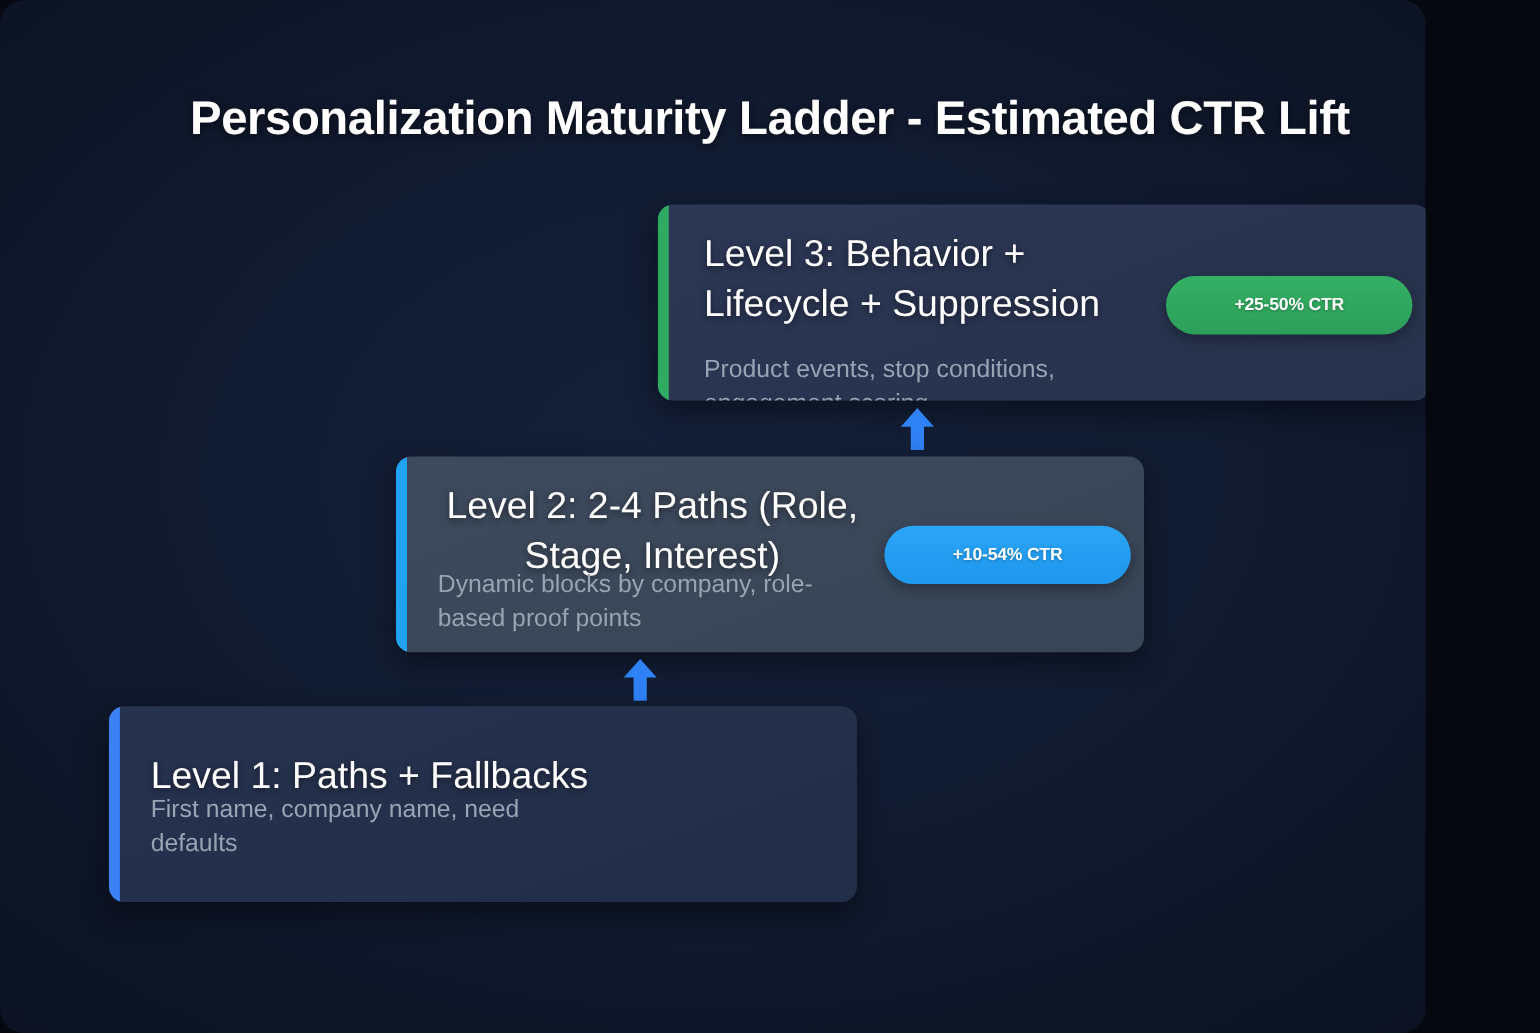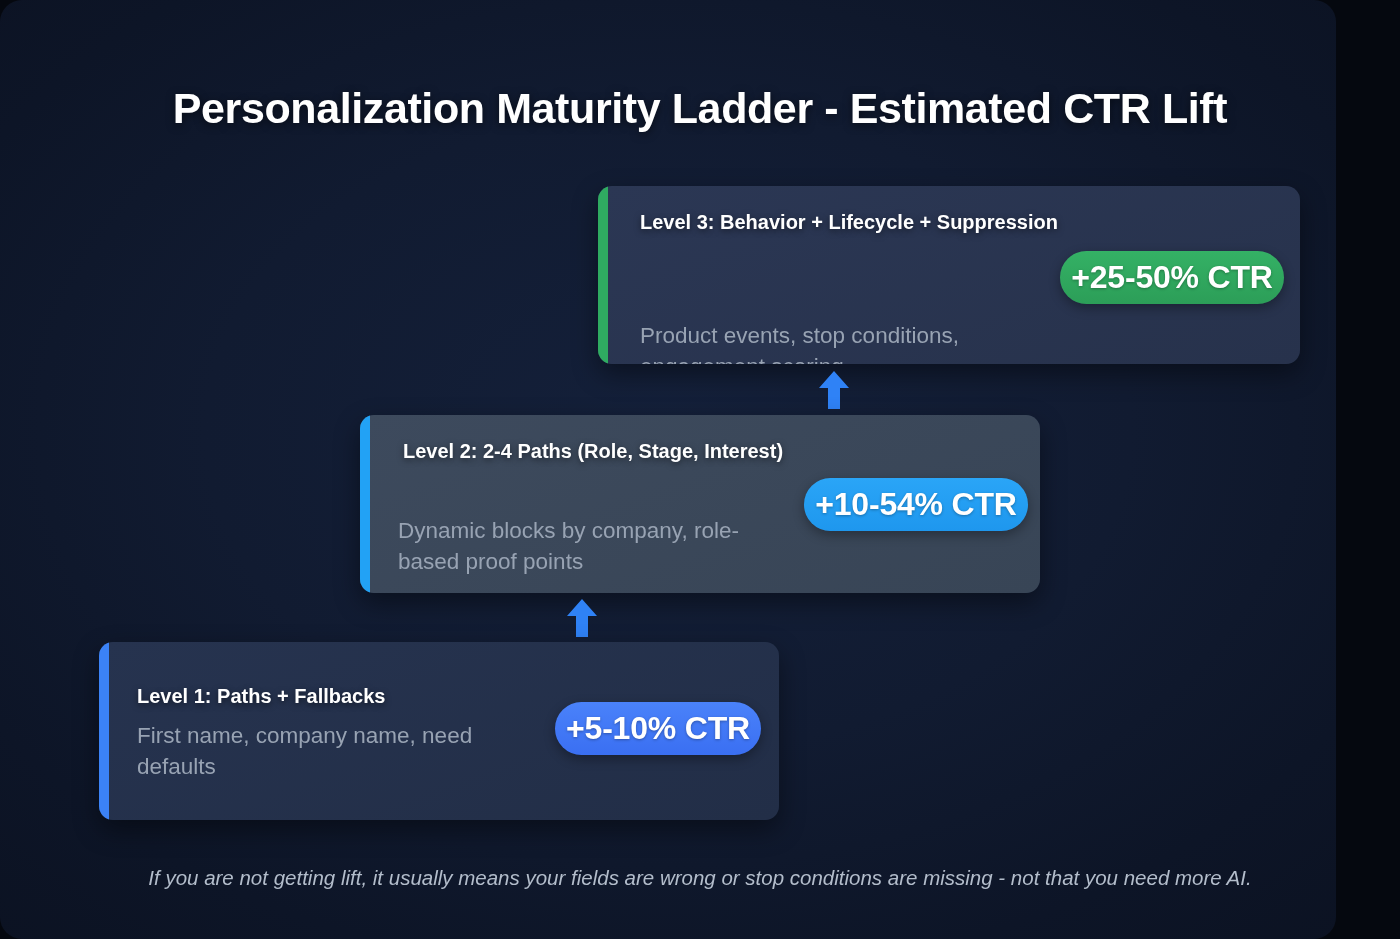--- a/index.html
+++ b/index.html
@@ -15,21 +15,20 @@
   }
 
   #page {
     position: relative;
     width: 1296px;
     height: 939px;
     border-radius: 22px;
     overflow: hidden;
     background:
       radial-gradient(ellipse 1100px 760px at 50% 46%, #14203a 0%, #111b31 42%, #0d1527 72%, #0b1120 100%);
-    padding-left: 40px;
   }
 
   
   #title {
     position: absolute;
     left: 0;
     top: 84px;
     width: 1400px;
     text-align: center;
     font-size: 43px;
@@ -56,38 +55,38 @@
   }
   .card-body {
     position: absolute;
     left: 10px;
     right: 0;
     top: 0;
     bottom: 0;
   }
   .card-title {
     position: absolute;
-    font-size: 20px;
-    font-weight: bold;
+    font-size: 34px;
+    font-weight: normal;
     color: #ffffff;
     line-height: 1.33;
     text-shadow: 0 2px 6px rgba(0,0,0,0.5);
   }
   .card-sub {
     position: absolute;
     font-size: 22.5px;
     font-weight: normal;
     color: #98a3b3;
     line-height: 1.37;
   }
   .pill {
     position: absolute;
     border-radius: 999px;
     color: #ffffff;
-    font-size: 32px;
+    font-size: 16px;
     font-weight: bold;
     display: flex;
     align-items: center;
     justify-content: center;
     letter-spacing: -0.2px;
     text-shadow: 0 1px 3px rgba(0,0,0,0.3);
     box-shadow: 0 4px 12px rgba(0,0,0,0.33);
     white-space: nowrap;
   }
 
@@ -166,19 +165,17 @@
     <svg viewBox="0 0 34 40" width="34" height="40" aria-hidden="true">
       <path d="M17 1 L32 18 L23 18 L23 39 L11 39 L11 18 L2 18 Z" fill="#2f82f6"></path>
     </svg>
   </div>
 
   <div class="card" id="card-l1">
     <div class="accent" style="background:#3b82f6;"></div>
     <div class="card-body">
       <div class="card-title">Level 1: Paths + Fallbacks</div>
       <div class="card-sub">First name, company name, need defaults</div>
-      <div class="pill">+5-10% CTR</div>
     </div>
   </div>
 
-  <div id="footer">If you are not getting lift, it usually means your fields are wrong or stop conditions are missing - not that you need more AI.</div>
 
 </div>
 
 </body></html>

